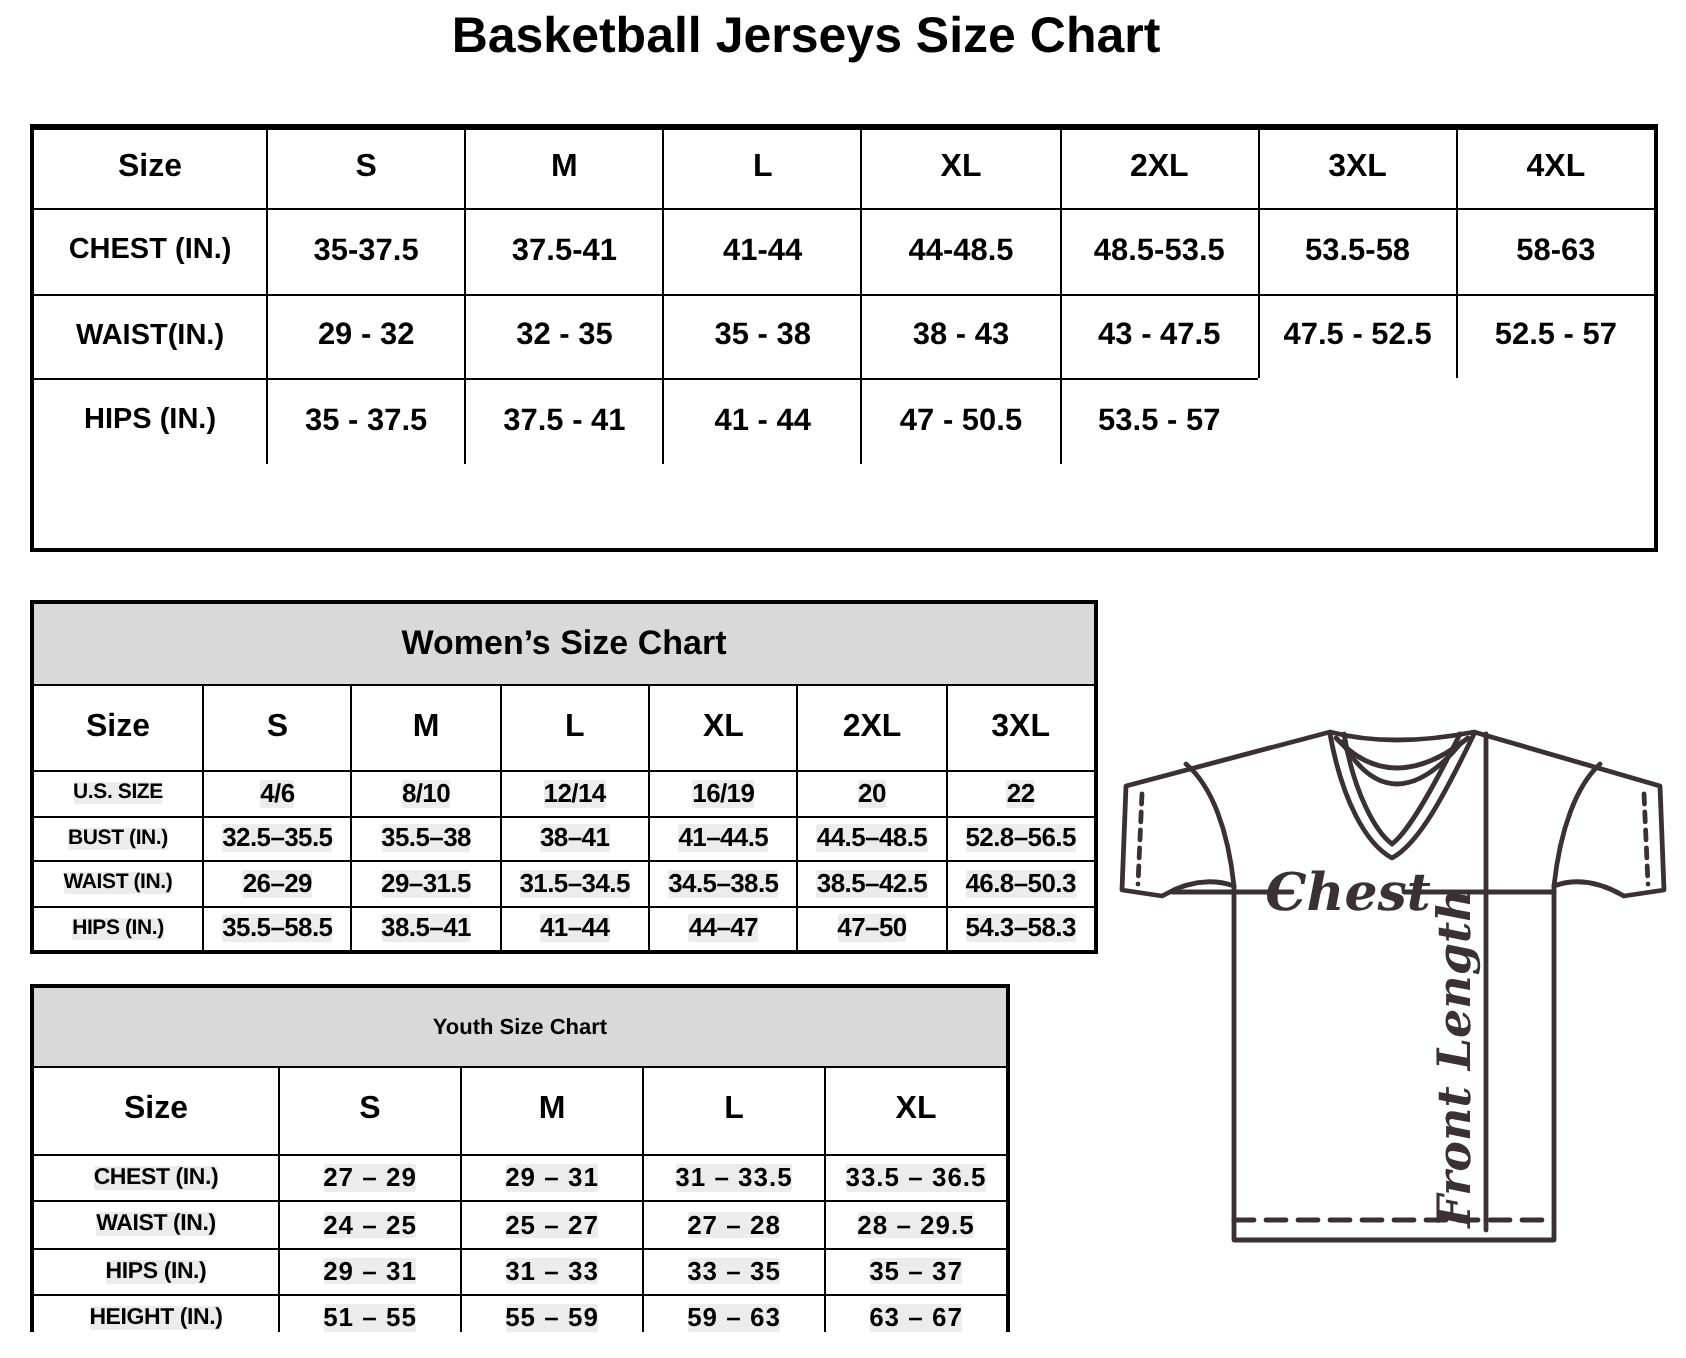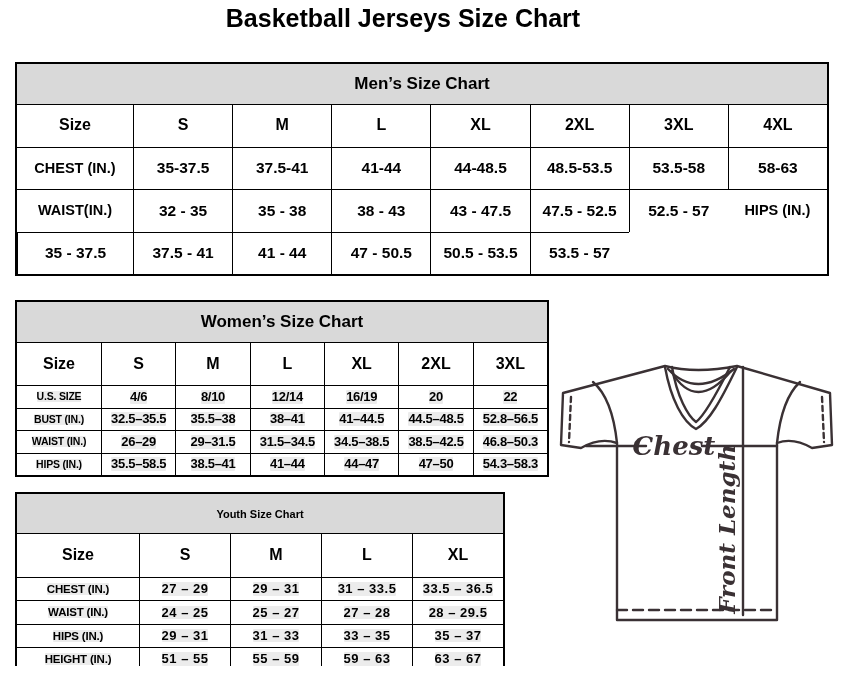--- a/index.html
+++ b/index.html
@@ -60,50 +60,49 @@
   .scroll-frag-right{position:absolute;left:800px;top:674px;width:43px;height:2px;background:#bdbdbd;}
 </style>
 </head>
 <body>
 
 <div class="stage">
 
   <div class="page-title">Basketball Jerseys Size Chart</div>
 
   <div class="size-table men">
-      <div class="tband">Men’s Size Chart</div>
       <div class="cell hcell c0">Size</div>
       <div class="cell hcell">S</div>
       <div class="cell hcell">M</div>
       <div class="cell hcell">L</div>
       <div class="cell hcell">XL</div>
       <div class="cell hcell">2XL</div>
       <div class="cell hcell">3XL</div>
       <div class="cell hcell">4XL</div>
       <div class="cell lcell c0">CHEST (IN.)</div>
       <div class="cell vcell">35-37.5</div>
       <div class="cell vcell">37.5-41</div>
       <div class="cell vcell">41-44</div>
       <div class="cell vcell">44-48.5</div>
       <div class="cell vcell">48.5-53.5</div>
       <div class="cell vcell">53.5-58</div>
       <div class="cell vcell">58-63</div>
       <div class="cell lcell c0">WAIST(IN.)</div>
+      <div class="cell vcell">29 - 32</div>
       <div class="cell vcell">32 - 35</div>
       <div class="cell vcell">35 - 38</div>
       <div class="cell vcell">38 - 43</div>
       <div class="cell vcell">43 - 47.5</div>
       <div class="cell vcell">47.5 - 52.5</div>
       <div class="cell vcell">52.5 - 57</div>
       <div class="cell lcell c0">HIPS (IN.)</div>
       <div class="cell vcell">35 - 37.5</div>
       <div class="cell vcell">37.5 - 41</div>
       <div class="cell vcell">41 - 44</div>
       <div class="cell vcell">47 - 50.5</div>
-      <div class="cell vcell">50.5 - 53.5</div>
       <div class="cell vcell">53.5 - 57</div>
     </div>
   <div class="size-table women">
       <div class="tband">Women’s Size Chart</div>
       <div class="cell hcell c0">Size</div>
       <div class="cell hcell">S</div>
       <div class="cell hcell">M</div>
       <div class="cell hcell">L</div>
       <div class="cell hcell">XL</div>
       <div class="cell hcell">2XL</div>

